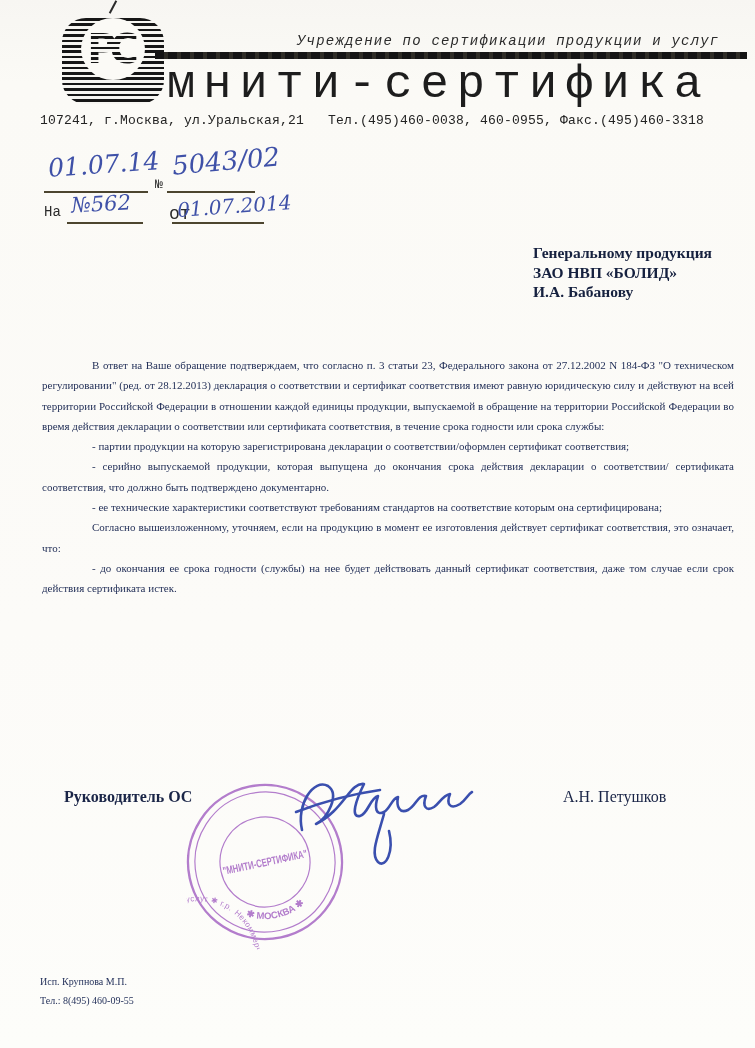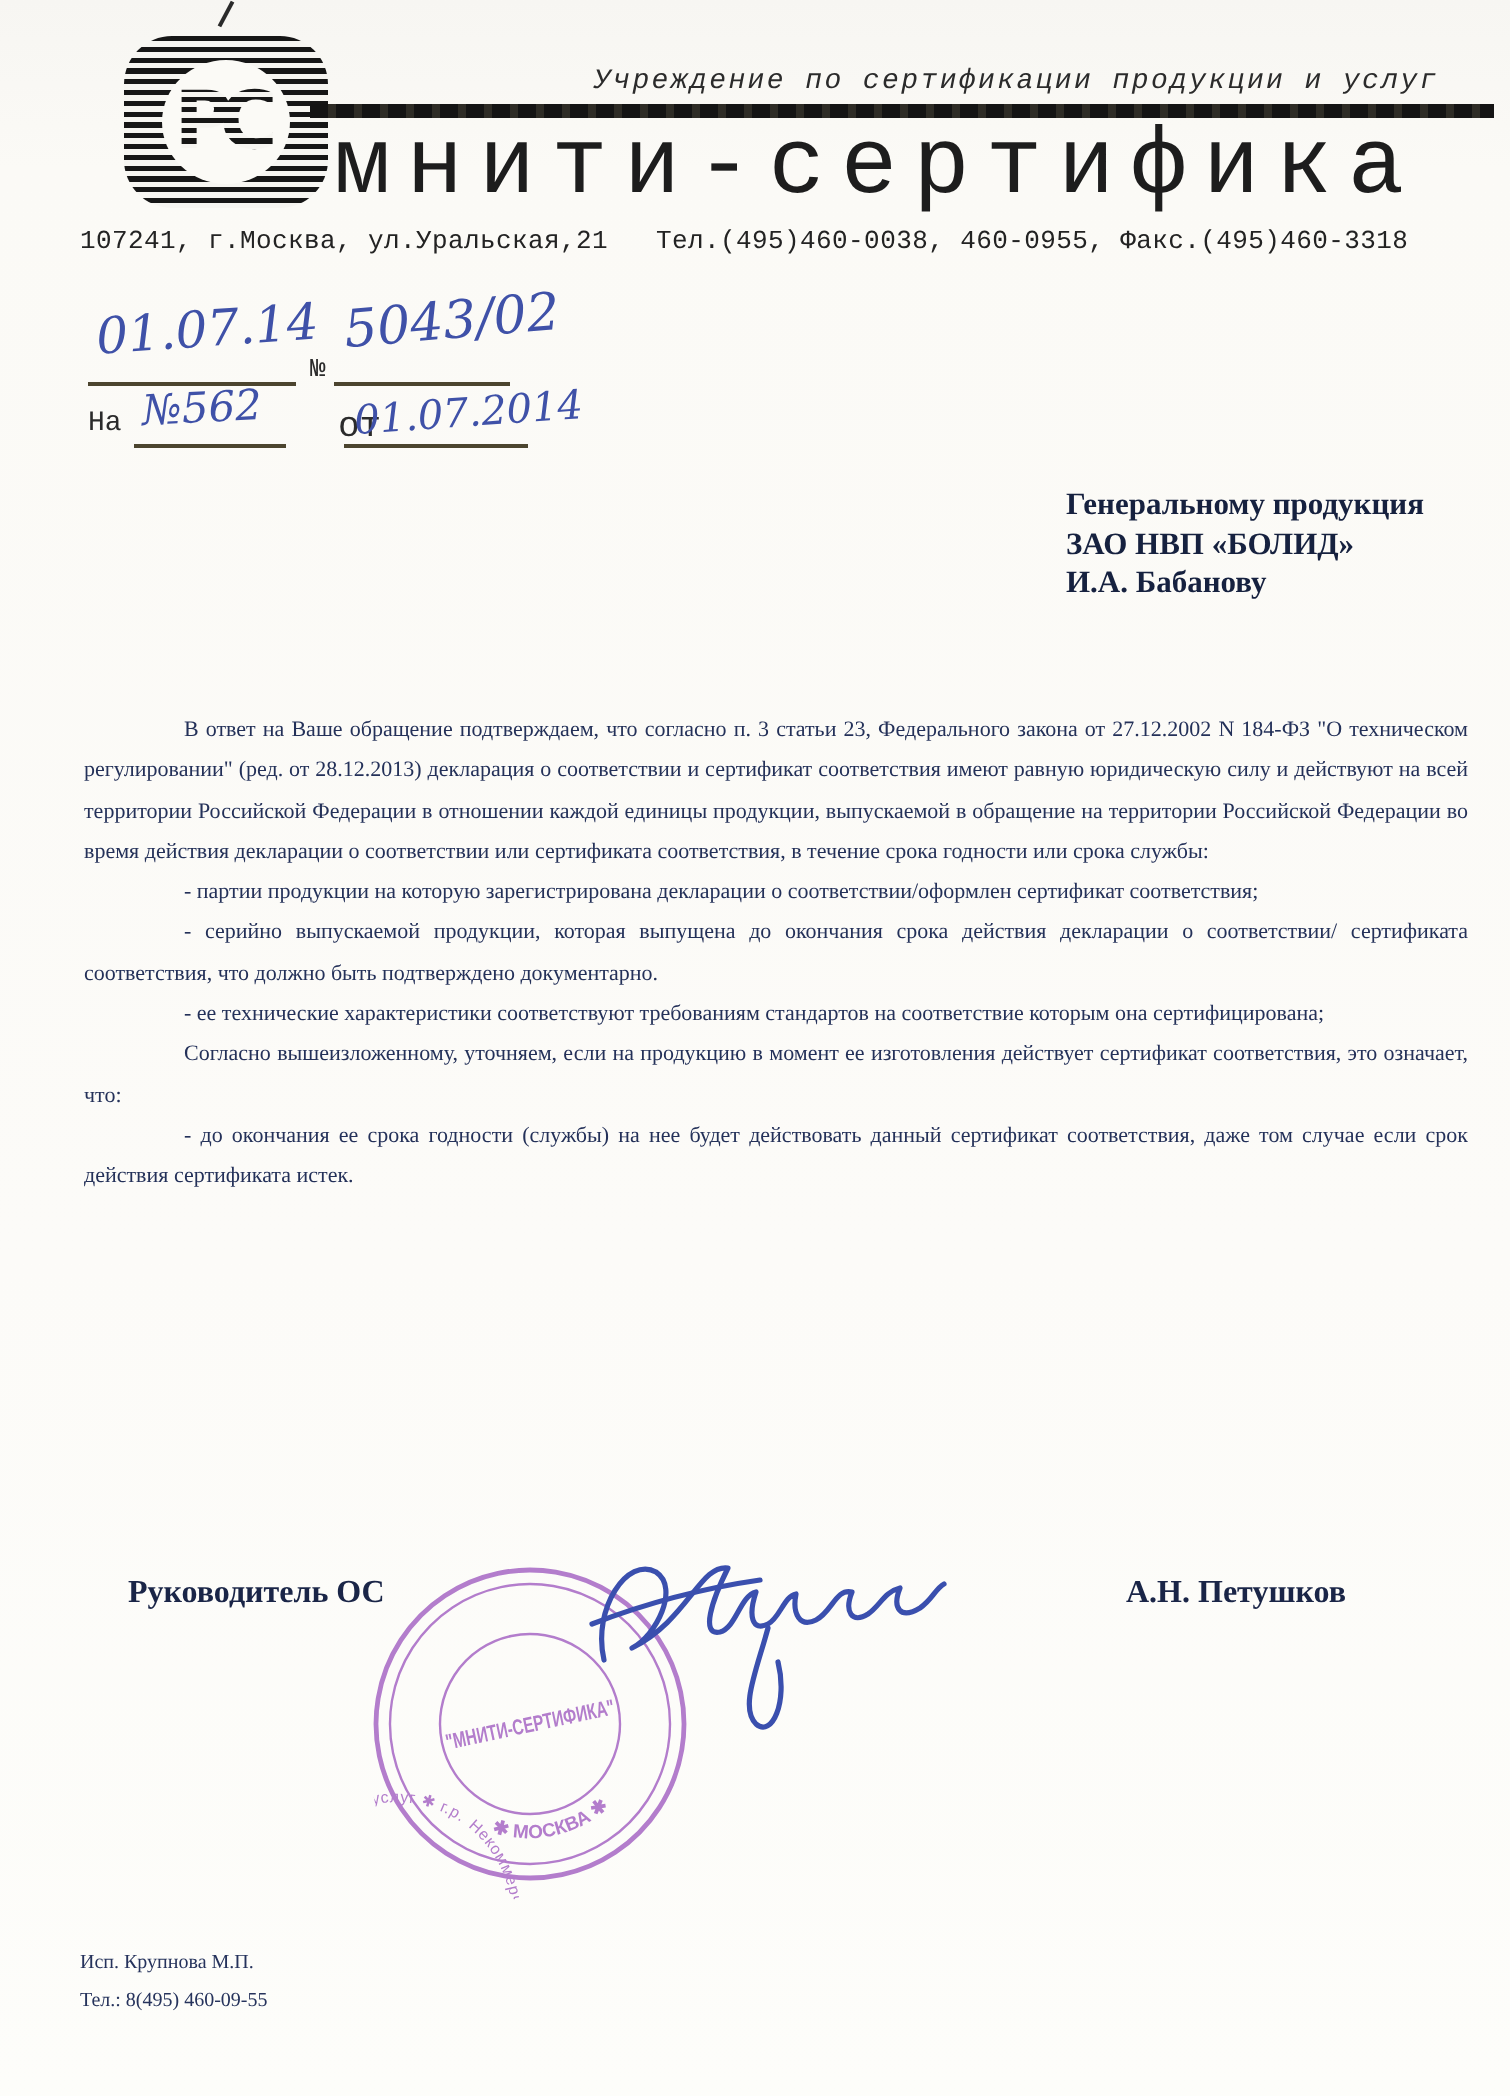--- a/index.html
+++ b/index.html
@@ -8,21 +8,21 @@
     width:755px;height:1048px;
     background:linear-gradient(180deg,#f7f6f2 0%,#fbfaf6 8%,#fcfbf8 60%,#fdfdfa 100%);
     font-family:"Liberation Serif", serif;
     overflow:hidden;
   }
   
   .logo{
     position:absolute;left:62px;top:18px;width:102px;height:86px;
     border-radius:24px;
     background:repeating-linear-gradient(180deg,#161616 0 2.6px,#f6f5f1 2.6px 5.4px);
-    display:flex;align-items:center;justify-content:center;
+    display:flex;align-items:flex-start;justify-content:center;
   }
   .logo-circle{
     width:64px;height:62px;border-radius:50%;
     background:#fbfaf6;
     display:flex;align-items:center;justify-content:center;
   }
   .logo-letters{
     font-family:"DejaVu Sans", sans-serif;
     font-weight:bold;font-size:40px;letter-spacing:-7px;
     color:#161616;
@@ -73,21 +73,21 @@
     text-align:justify;
   }
   .body-text p{margin:0;text-indent:50px;}
   
   .sig-position{
     position:absolute;left:64px;top:788px;
     font-weight:bold;font-size:16px;color:#1a2547;
   }
   .sig-name{
     position:absolute;left:563px;top:788px;
-    font-weight:bold;font-size:16px;color:#1a2547;
+    font-weight:normal;font-size:16px;color:#1a2547;
   }
   .stamp-svg{position:absolute;left:181px;top:778px;transform:rotate(-12deg);opacity:0.88;}
   .signature-svg{position:absolute;left:292px;top:752px;}
   
   .footer{
     position:absolute;left:40px;top:972px;
     font-size:10px;line-height:19px;color:#26335c;
   }
   .scan-mark{position:absolute;left:112px;top:0px;width:2px;height:14px;background:#2a2a2a;transform:rotate(28deg);}
 </style>

